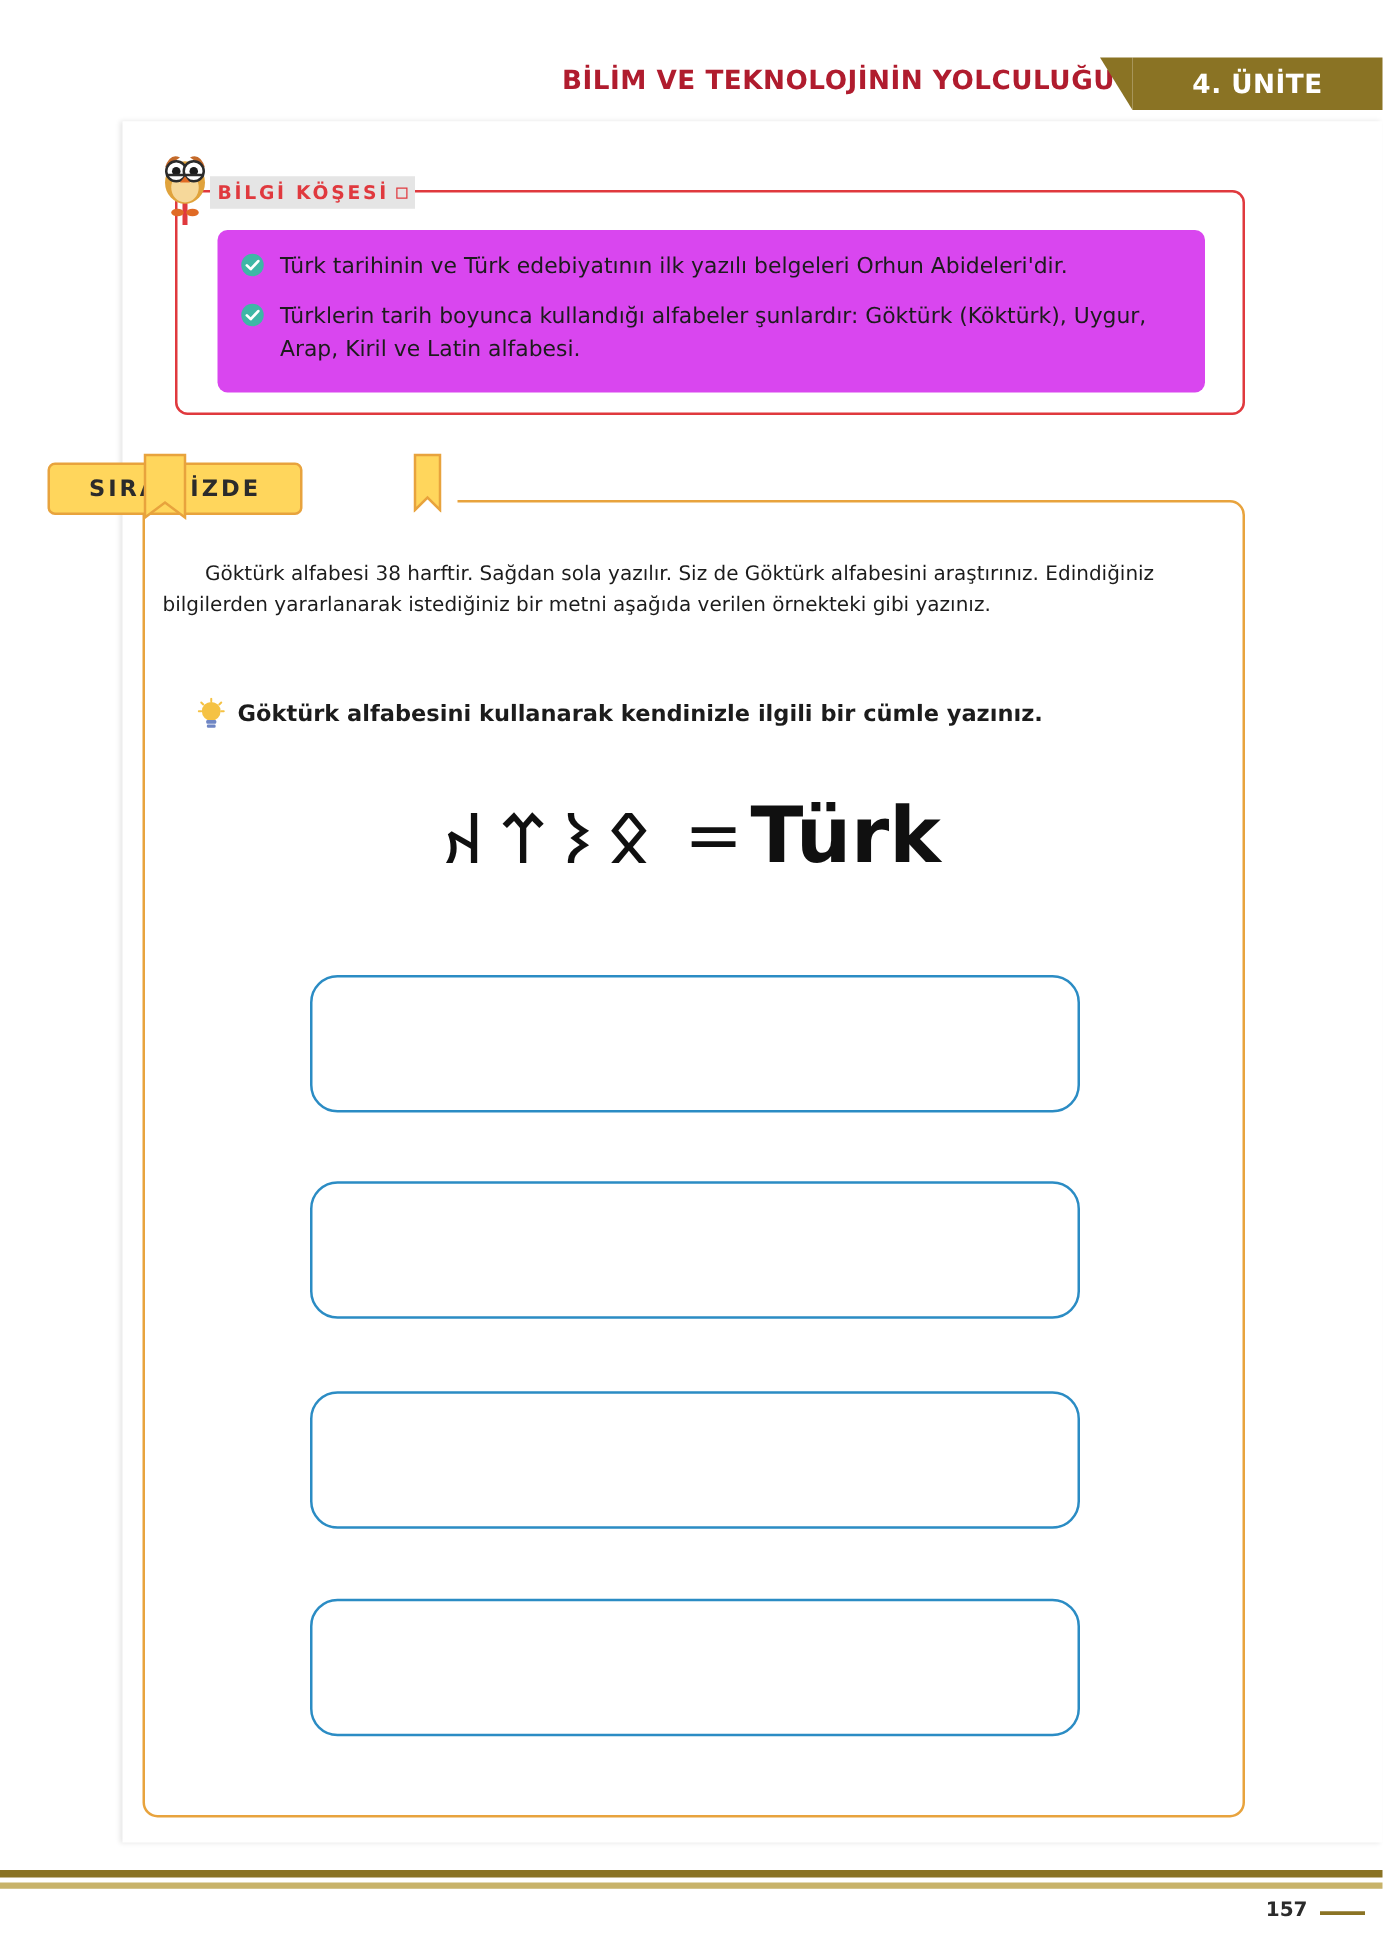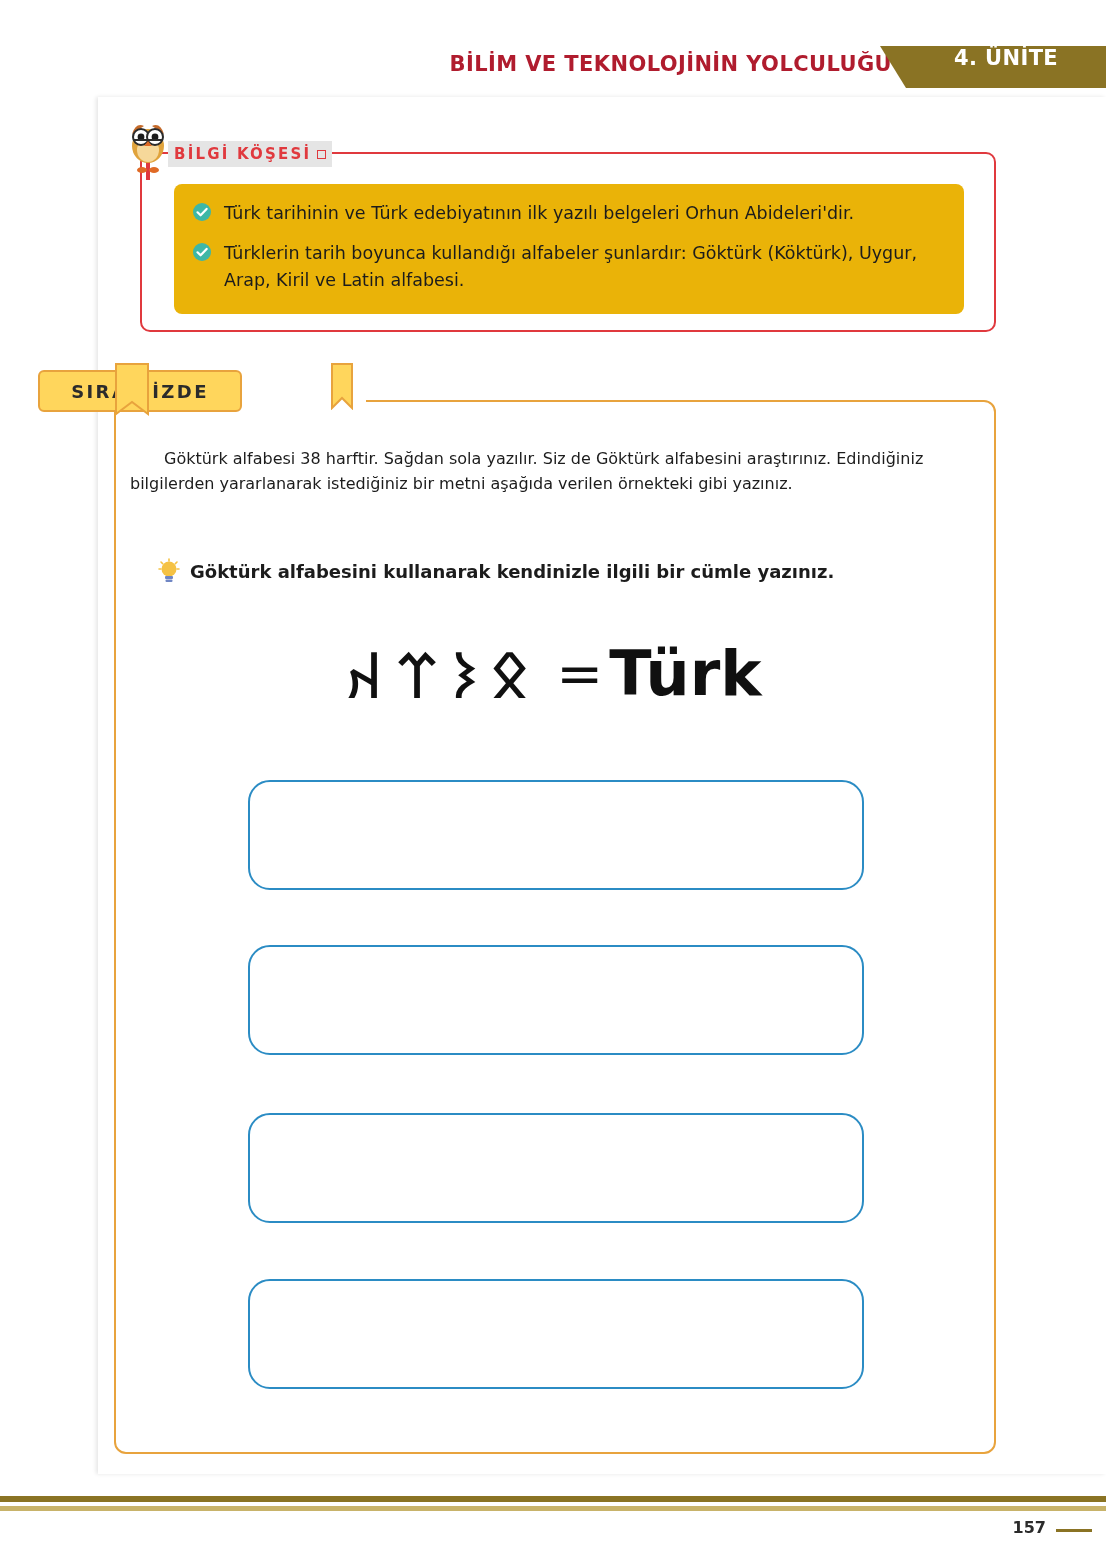--- a/index.html
+++ b/index.html
@@ -36,20 +36,21 @@
   }
   .unit-tab {
     position: absolute;
     right: 0;
     top: 0;
     width: 200px;
     height: 42px;
     background: #8a7324;
     border-radius: 0 0 0 0;
     display: flex;
+    align-items: center;
     justify-content: center;
   }
   .unit-tab::before {
     content: "";
     position: absolute;
     left: -26px;
     top: 0;
     width: 0;
     height: 0;
     border-style: solid;
@@ -115,21 +116,21 @@
     top: 112px;
     width: 56px;
     height: 70px;
   }
   .info-inner {
     position: absolute;
     left: 32px;
     top: 30px;
     width: 790px;
     height: 130px;
-    background: #eab308;
+    background: #d946ef;
     border-radius: 8px;
     padding: 16px 18px;
     box-sizing: border-box;
   }
   .info-item {
     display: flex;
     align-items: flex-start;
     margin-bottom: 14px;
   }
   .check-icon {
@@ -235,21 +236,21 @@
   .equation {
     position: absolute;
     left: 0;
     top: 630px;
     width: 1106px;
     text-align: center;
     white-space: nowrap;
   }
   .runes {
     font-family: "DejaVu Sans", sans-serif;
-    font-size: 64px;
+    font-size: 56px;
     letter-spacing: 14px;
     color: #101010;
     vertical-align: middle;
     text-align: right;
   }
   .equals {
     font-size: 56px;
     color: #101010;
     vertical-align: middle;
     margin: 0 6px 0 14px;

